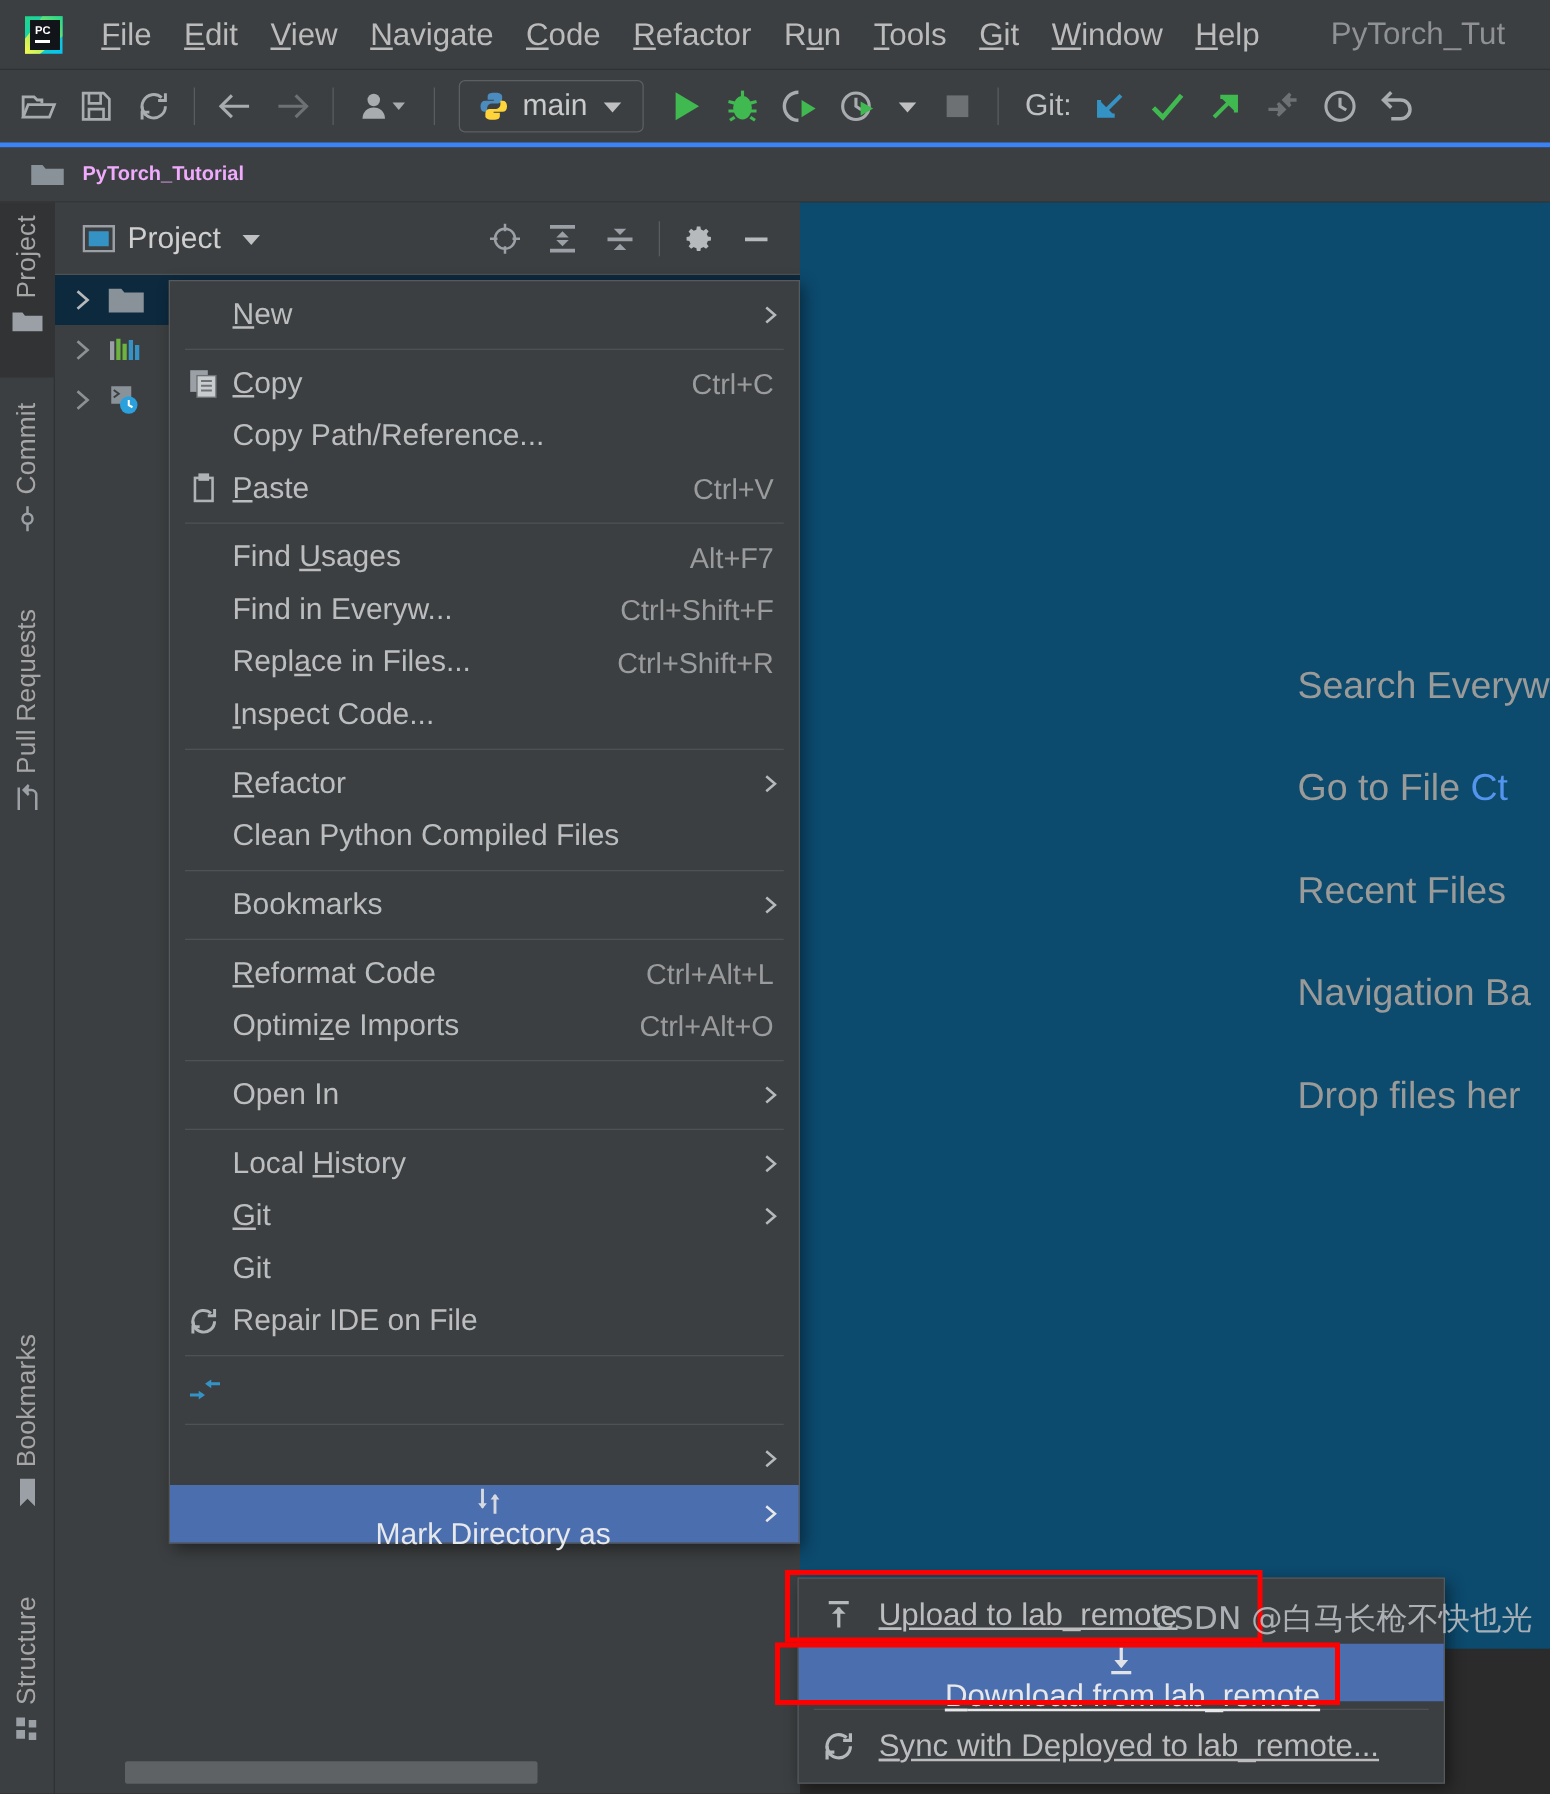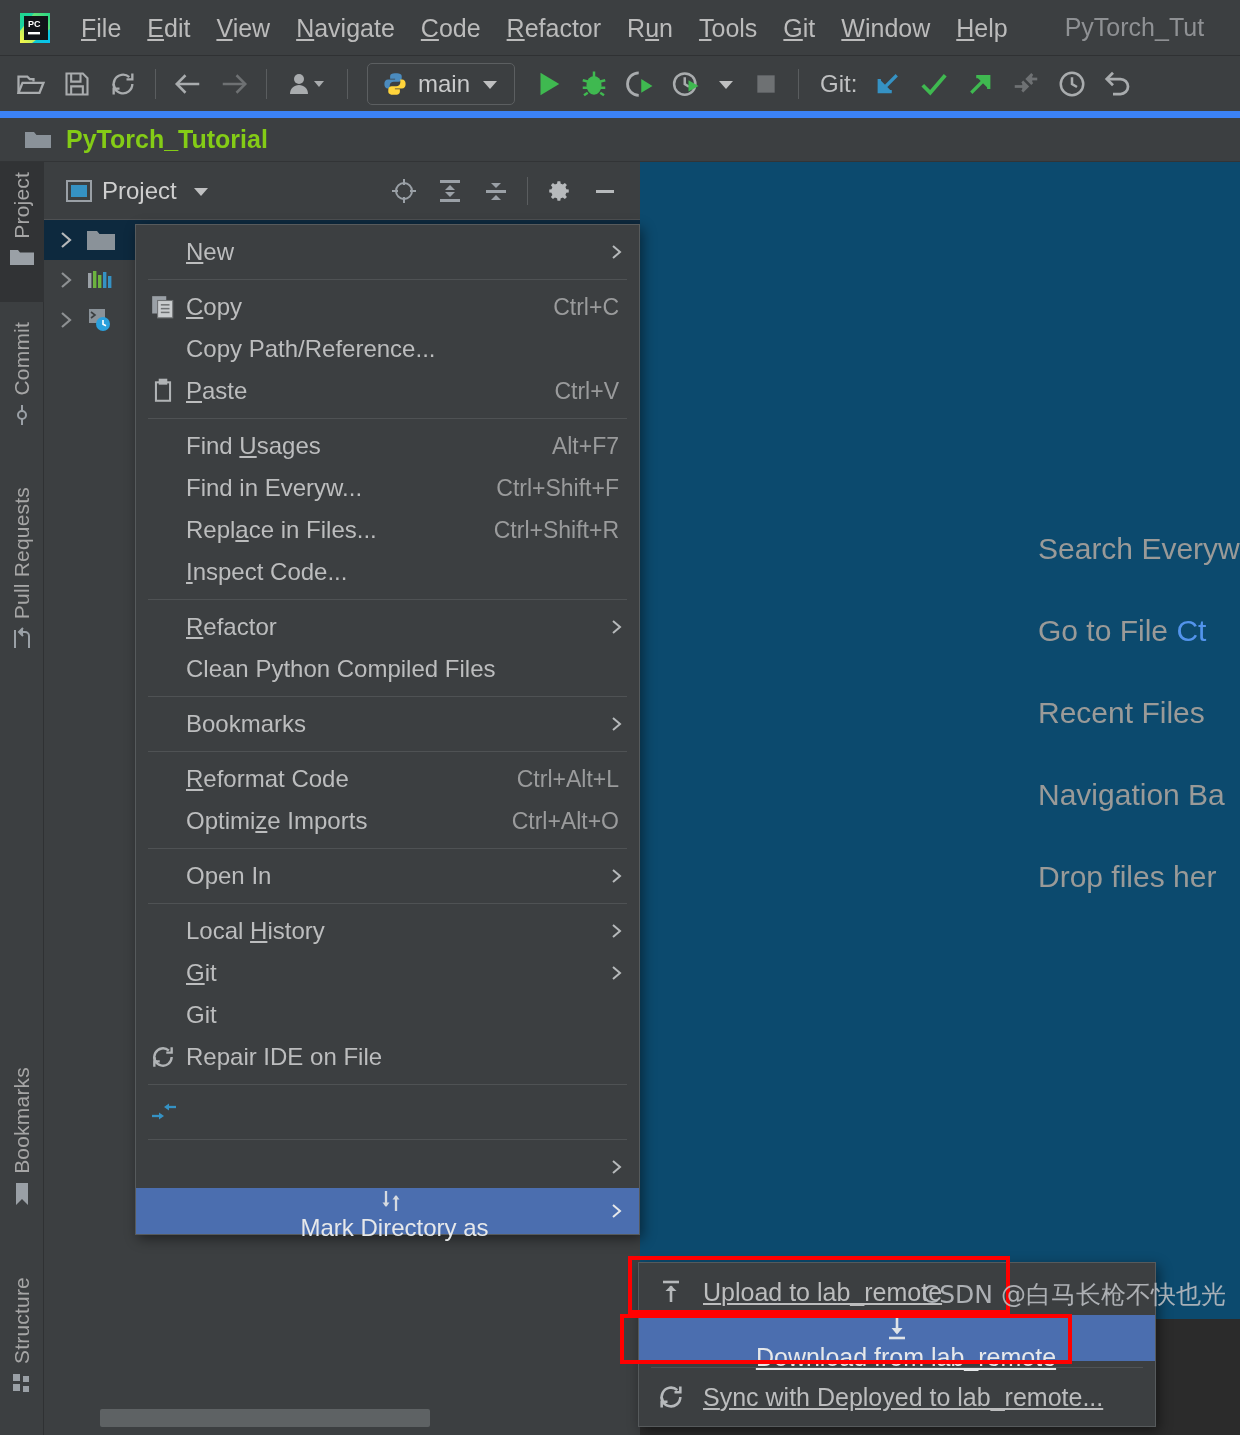--- a/index.html
+++ b/index.html
@@ -28,39 +28,39 @@
   .menu-item .mn { text-decoration: underline; }
   .project-name-right {
     color: #8f9194; font-size: 25px; margin-left: 44px; white-space: nowrap;
     overflow: hidden;
   }
 
   
   .toolbar {
     position: absolute; left: 0; top: 56px; width: 1240px; height: 62px;
     background: #3c3f41; display: flex; align-items: center;
-    border-bottom: 7px solid #3b82f6;
+    border-bottom: 4px solid #3b82f6;
   }
   .tb-icon { width: 46px; height: 46px; display:flex; align-items:center; justify-content:center; flex:none; }
   .tb-sep { width: 1px; height: 30px; background: #5a5d5f; margin: 0 9px; flex:none; }
   .run-config {
     display: flex; align-items: center; gap: 10px;
     border: 1px solid #5c5f61; border-radius: 5px;
     height: 42px; padding: 0 14px; margin: 0 10px; flex:none;
   }
   .run-config .label { color: #c9cacb; font-size: 24px; }
   .git-label { color: #bfc0c1; font-size: 24px; margin: 0 8px 0 12px; flex:none; }
 
   
   .projbar {
     position: absolute; left: 0; top: 118px; width: 1240px; height: 44px;
     background: #3c3f41; display: flex; align-items: center;
     border-bottom: 1px solid #323436;
   }
-  .projbar .pnm { color: #84cc16; font-size: 25px; font-weight: bold; margin-left: 14px; }
+  .projbar .pnm { color: #f0abfc; font-size: 16px; font-weight: bold; margin-left: 14px; }
 
   
   .toolstrip {
     position: absolute; left: 0; top: 162px; width: 44px; height: 1273px;
     background: #3c3f41; border-right: 1px solid #2f3133;
   }
   .vtool {
     position: absolute; left: 0; width: 44px;
     display: flex; flex-direction: column; align-items: center;
   }

